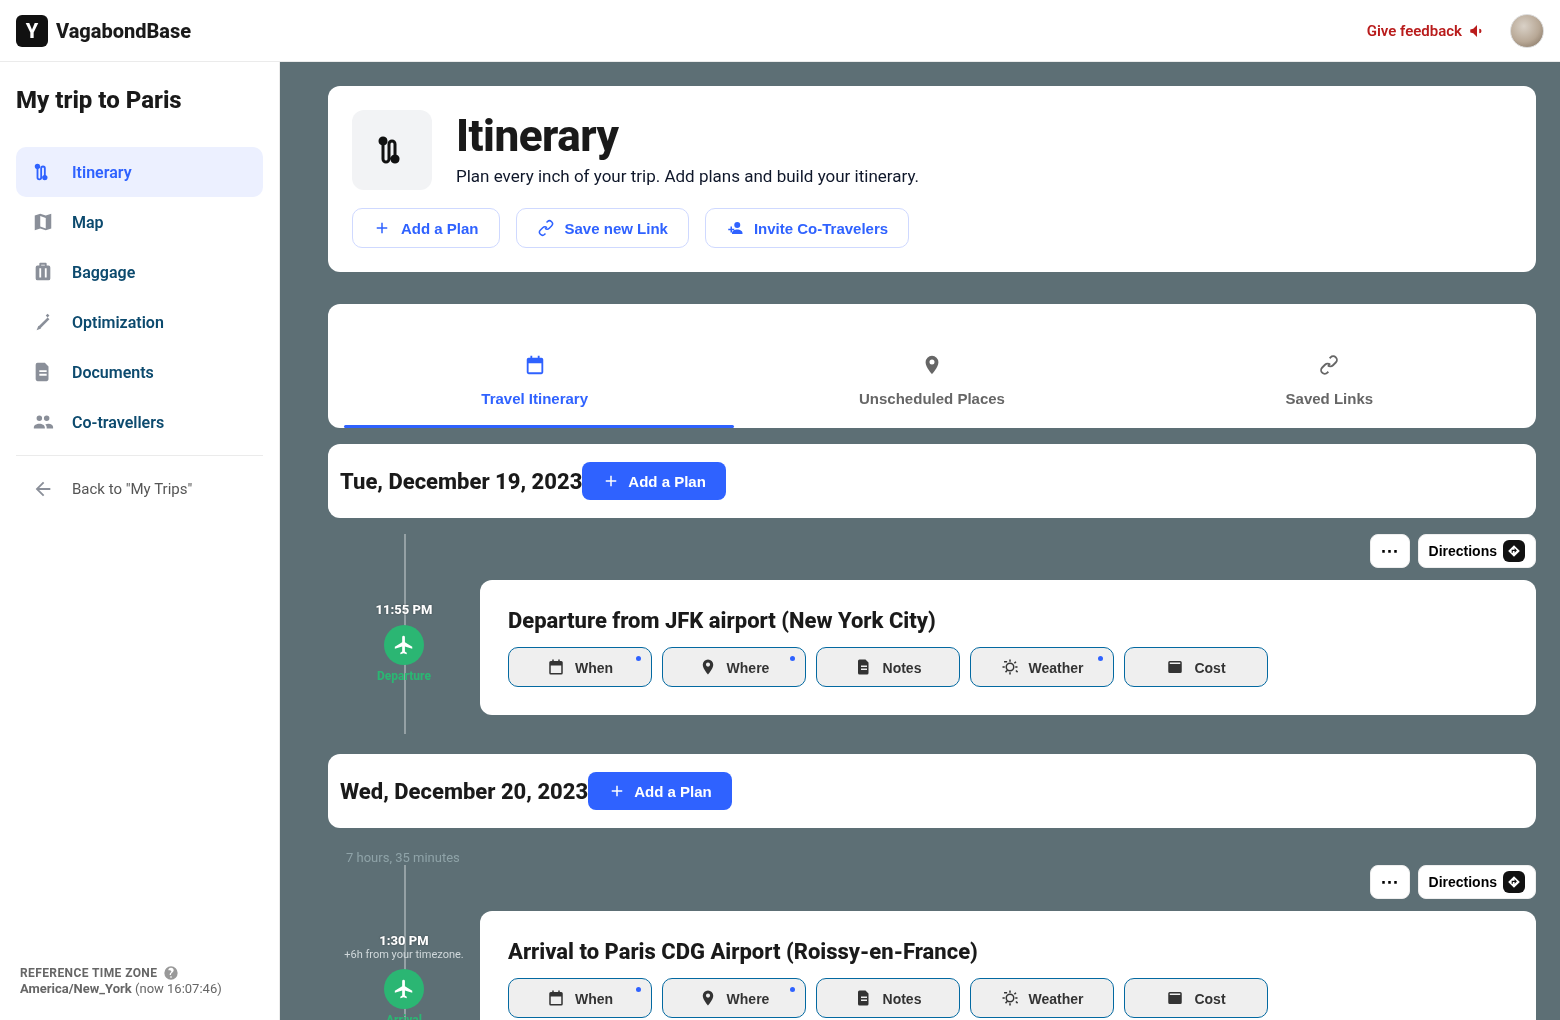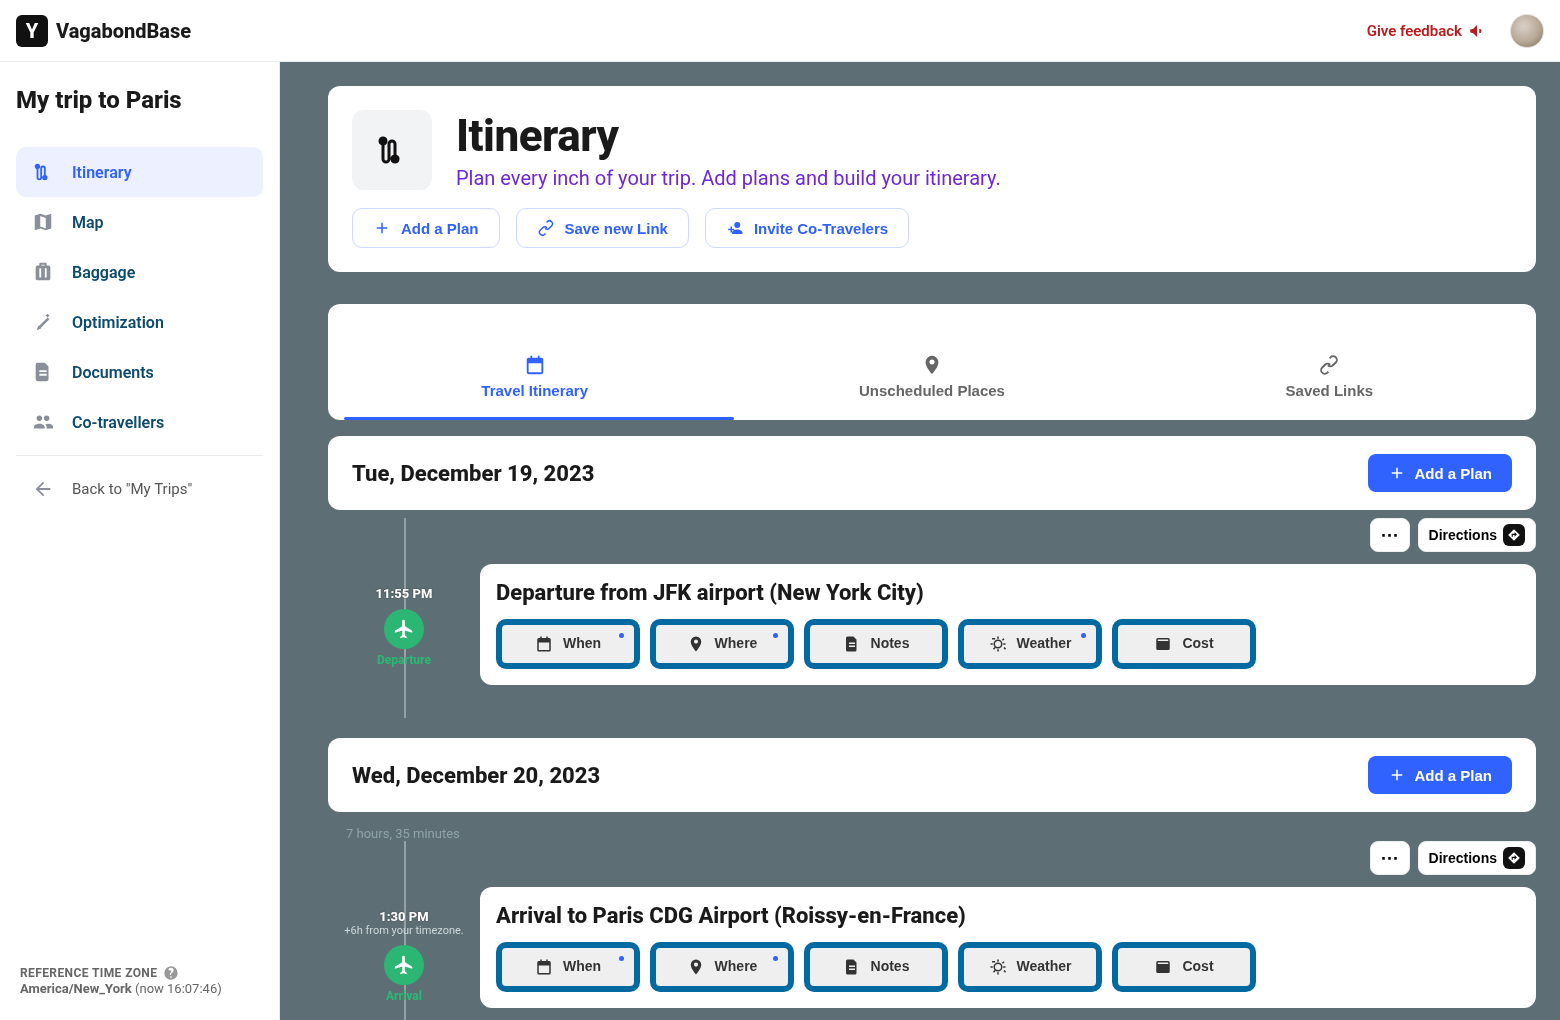--- a/index.html
+++ b/index.html
@@ -23,49 +23,49 @@
 .sidebar-footer { margin-top: auto; padding: 16px 4px 24px 4px; font-size: 13px; color: #666; }
 .sidebar-footer .label { text-transform: uppercase; letter-spacing: 0.4px; font-weight: 700; display: flex; align-items: center; gap: 6px; font-size: 12px; text-align: right; }
 .sidebar-footer .tz { margin-top: 0; }
 .main { flex: 1; background: #5d6f75; padding: 24px 24px 0 48px; overflow: hidden; }
 .panel { background: #fff; border-radius: 12px; }
 .header-card { padding: 24px; display: flex; flex-direction: column; gap: 18px; }
 .header-top { display: flex; gap: 24px; align-items: flex-start; }
 .header-icon-box { width: 80px; height: 80px; border-radius: 12px; background: #f2f3f5; display: flex; align-items: center; justify-content: center; }
 .header-icon-box svg { width: 36px; height: 36px; }
 .header-text h1 { font-size: 44px; font-weight: 800; letter-spacing: -0.5px; }
-.header-text p { color: #6d28d9; font-size: 20px; margin-top: 4px; }
+.header-text p { color: #0f172a; font-size: 17px; margin-top: 4px; }
 .header-actions { display: flex; gap: 16px; }
 .outline-btn { border: 1.5px solid #cfd9ff; color: #2f62ff; background: #fff; padding: 10px 20px; border-radius: 10px; font-weight: 600; font-size: 15px; display: inline-flex; align-items: center; gap: 10px; cursor: pointer; }
 .primary-btn { background: #2f62ff; color: #fff; border: none; padding: 10px 20px; border-radius: 8px; font-weight: 700; font-size: 15px; display: inline-flex; align-items: center; gap: 8px; cursor: pointer; }
 .icon-sm { width: 18px; height: 18px; fill: currentColor; }
 .tabs { display: flex; margin-top: 32px; margin-bottom: 16px; }
-.tab { flex: 1; background: transparent; border: none; display: flex; flex-direction: column; align-items: center; gap: 6px; padding: 10px; cursor: pointer; color: #666; font-weight: 700; font-size: 15px; }
+.tab { flex: 1; background: transparent; border: none; display: flex; flex-direction: column; align-items: center; gap: 14px; padding: 10px; cursor: pointer; color: #666; font-weight: 700; font-size: 15px; }
 .tab svg { width: 22px; height: 22px; fill: currentColor; }
 .tab.active { color: #2f62ff; position: relative; }
 .tab-indicator { height: 3px; background: #2f62ff; border-radius: 3px; width: 390px; margin-left: 8px; margin-top: -8px; }
-.day-row { padding: 18px 24px; display: flex; align-items: center; justify-content: space-between; margin-bottom: 8px; }
+.day-row { padding: 18px 12px; display: flex; align-items: center; margin-bottom: 16px; }
 .day-row h2 { font-size: 22px; font-weight: 800; }
 .timeline { position: relative; min-height: 200px; }
 .timeline-line { position: absolute; left: 76px; top: 0; bottom: 0; width: 2px; background: rgba(255,255,255,0.35); }
 .event { display: flex; align-items: flex-start; position: relative; padding-top: 24px; }
 .event-left { width: 152px; text-align: center; flex-shrink: 0; position: relative; padding-top: 44px; }
 .event-time { font-size: 13px; font-weight: 800; color: #fff; text-shadow: 0 0 2px rgba(0,0,0,0.4); }
 .event-tzoff { font-size: 11px; color: #d0d8db; }
 .event-dot { width: 40px; height: 40px; border-radius: 50%; background: #2bb673; margin: 8px auto 4px auto; display: flex; align-items: center; justify-content: center; position: relative; z-index: 2; }
 .event-dot svg { width: 22px; height: 22px; fill: #fff; }
 .event-kind { font-size: 12px; font-weight: 800; color: #2bb673; }
 .event-actions { position: absolute; top: 0; right: 0; display: flex; gap: 8px; z-index: 3; }
 .small-btn { background: #fff; border: 1px solid #eee; border-radius: 8px; height: 34px; min-width: 34px; padding: 0 10px; display: inline-flex; align-items: center; gap: 6px; font-weight: 700; font-size: 14px; cursor: pointer; }
 .dir-pill { width: 22px; height: 22px; border-radius: 6px; background: #111; display: inline-flex; align-items: center; justify-content: center; }
 .dir-pill svg { width: 14px; height: 14px; fill: #fff; }
-.event-card { flex: 1; background: #fff; border-radius: 12px; padding: 16px; margin-top: 22px; }
+.event-card { flex: 1; background: #fff; border-radius: 12px; padding: 28px; margin-top: 22px; }
 .event-card h3 { font-size: 22px; font-weight: 800; margin-bottom: 14px; }
 .chips { display: flex; flex-wrap: wrap; gap: 10px; }
-.chip { border: 6px solid #0369a1; border-radius: 10px; padding: 10px 16px; display: inline-flex; align-items: flex-start; gap: 10px; font-weight: 600; color: #333; font-size: 14px; cursor: pointer; min-width: 144px; position: relative; justify-content: center; }
+.chip { border: 1px solid #0369a1; border-radius: 10px; padding: 10px 16px; display: inline-flex; align-items: flex-end; gap: 10px; font-weight: 600; color: #333; font-size: 14px; cursor: pointer; min-width: 144px; position: relative; justify-content: center; }
 .chip svg { width: 18px; height: 18px; fill: #333; }
 .chip .dot { width: 5px; height: 5px; border-radius: 50%; background: #2f62ff; position: absolute; top: 8px; right: 10px; }
 .duration-label { color: #8fa3a8; font-size: 13px; padding: 6px 0 0 18px; }
 </style>
 </head>
 <body>
 
 <div class="topbar">
   <div class="logo">
     <div class="logo-badge">Y</div>

